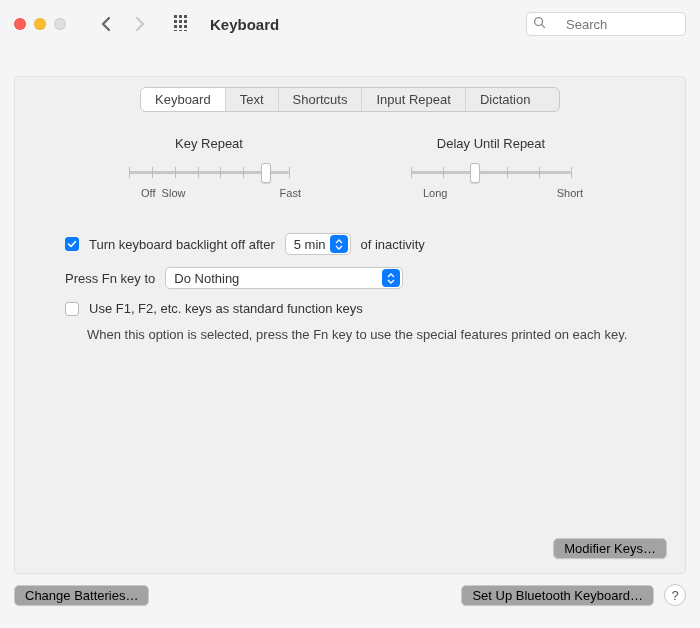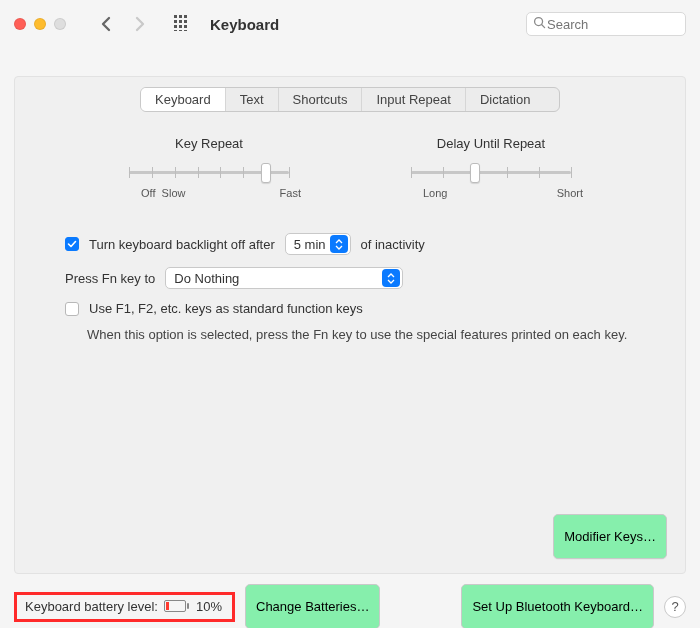--- a/index.html
+++ b/index.html
@@ -11,21 +11,21 @@
 .dot { width: 12px; height: 12px; border-radius: 50%; }
 .dot.red { background: #ff5f57; border:1px solid rgba(0,0,0,0.08); }
 .dot.yel { background: #febc2e; border:1px solid rgba(0,0,0,0.08); }
 .dot.gry { background: #dedede; border:1px solid rgba(0,0,0,0.08); }
 .nav-arrows { display:flex; gap:10px; margin-left: 20px; }
 .arrow-btn { width:22px; height:22px; display:flex; align-items:center; justify-content:center; color:#666; }
 .arrow-btn.dis { color:#c9c9c9; }
 .grid-icon { margin-left: 14px; color:#555; }
 .win-title { margin-left: 10px; font-size: 15px; font-weight: 700; color:#333; }
 .spacer { flex:1; }
-.searchbox { width: 160px; height: 24px; border:1px solid #d9d9d9; border-radius: 5px; background:#fff; display:flex; align-items:center; padding: 0 6px; gap:1px; }
+.searchbox { width: 160px; height: 24px; border:1px solid #d9d9d9; border-radius: 5px; background:#fff; display:flex; align-items:center; padding: 0 6px; gap:20px; }
 .searchbox input { border:none; outline:none; font-size:13px; width:100%; background:transparent; color:#333; }
 .search-ico { color:#8a8a8a; }
 
 
 .panel { margin: 28px 14px 0 14px; border:1px solid #e2e2e2; border-radius:4px; height: 498px; background:#f0f0f0; position:relative; padding: 10px 24px 12px 24px; }
 
 
 .tabs { margin: 0 auto 0 auto; width: 420px; height:25px; border:1px solid #c9c9c9; border-radius:6px; display:flex; background:#ececec; overflow:hidden; }
 .tab { flex: 0 0 auto; padding: 0 14px; display:flex; align-items:center; justify-content:center; font-size:13px; color:#444; border-right:1px solid #d6d6d6; }
 .tab:last-child { border-right:none; }
@@ -47,21 +47,21 @@
 .cb { width:14px; height:14px; border:1px solid #b8b8b8; border-radius:3px; background:#fff; display:flex; align-items:center; justify-content:center; flex-shrink:0; }
 .cb.checked { background:#0a7aff; border-color:#0a7aff; }
 .select { display:inline-flex; align-items:center; border:1px solid #c9c9c9; border-radius:5px; background:#fff; height:22px; padding:0 2px 0 8px; font-size:13px; }
 .caps { width:18px; height:18px; margin-left:4px; border-radius:4px; background:#0a7aff; display:flex; flex-direction:column; align-items:center; justify-content:center; gap:1px; }
 .caps svg { display:block; }
 .select.wide { width:238px; justify-content:space-between; }
 .note { margin-left:22px; color:#444; font-size:13px; line-height:1.35; margin-top:-2px; }
 
 
 .modbtn { position:absolute; right:18px; bottom:14px; }
-.btn { border:1px solid #c9c9c9; border-radius:5px; background:#86efac; padding: 14px 10px; font-size:13px; box-shadow:0 1px 0 rgba(0,0,0,0.03); }
+.btn { border:1px solid #c9c9c9; border-radius:5px; background:#a3a3a3; padding: 2px 10px; font-size:13px; box-shadow:0 1px 0 rgba(0,0,0,0.03); }
 
 
 .footer { display:flex; align-items:center; padding: 10px 14px 0 14px; gap:10px; }
 .battery-box { border:3px solid #ff2a2a; padding: 4px 10px 5px 8px; display:flex; align-items:center; gap:6px; font-size:13px; }
 .batt-icon { width:26px; height:12px; position:relative; }
 .batt-body { position:absolute; left:0; top:0; width:22px; height:12px; border:1px solid #888; border-radius:2px; }
 .batt-cap { position:absolute; left:23px; top:3px; width:2px; height:6px; background:#888; border-radius:1px; }
 .batt-fill { position:absolute; left:2px; top:2px; height:8px; background:#ff3b30; width:3px; }
 .footer-spacer { flex:1; }
 .helpbtn { width:22px; height:22px; border:1px solid #c9c9c9; border-radius:50%; background:#fff; display:flex; align-items:center; justify-content:center; font-size:13px; color:#555; }
@@ -207,26 +207,17 @@
     </div>
     <div class="note">When this option is selected, press the Fn key to use the special features printed on each key.</div>
   </div>
 
   <div class="modbtn">
     <button class="btn">Modifier Keys…</button>
   </div>
 </div>
 
 <div class="footer">
-  <div class="battery-box">
-    <span>Keyboard battery level:</span>
-    <span class="batt-icon">
-      <span class="batt-body"></span>
-        <span class="batt-cap"></span>
-        <span class="batt-fill"></span>
-    </span>
-    <span>10%</span>
-  </div>
   <button class="btn">Change Batteries…</button>
   <div class="footer-spacer"></div>
   <button class="btn">Set Up Bluetooth Keyboard…</button>
   <div class="helpbtn">?</div>
 </div>
 
 </body></html>

